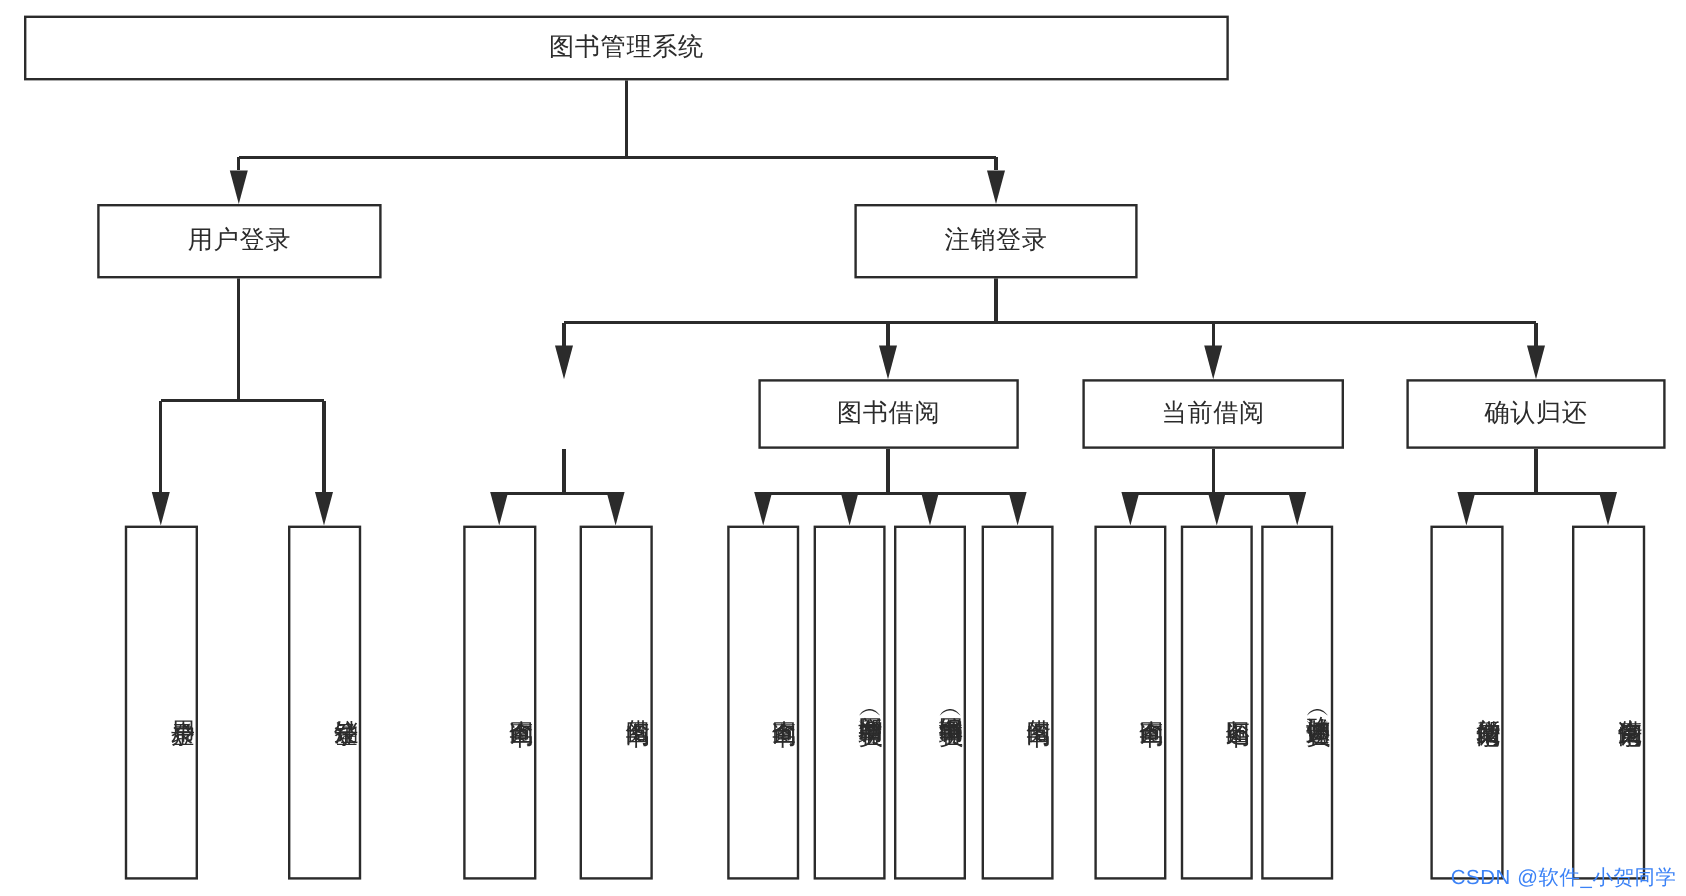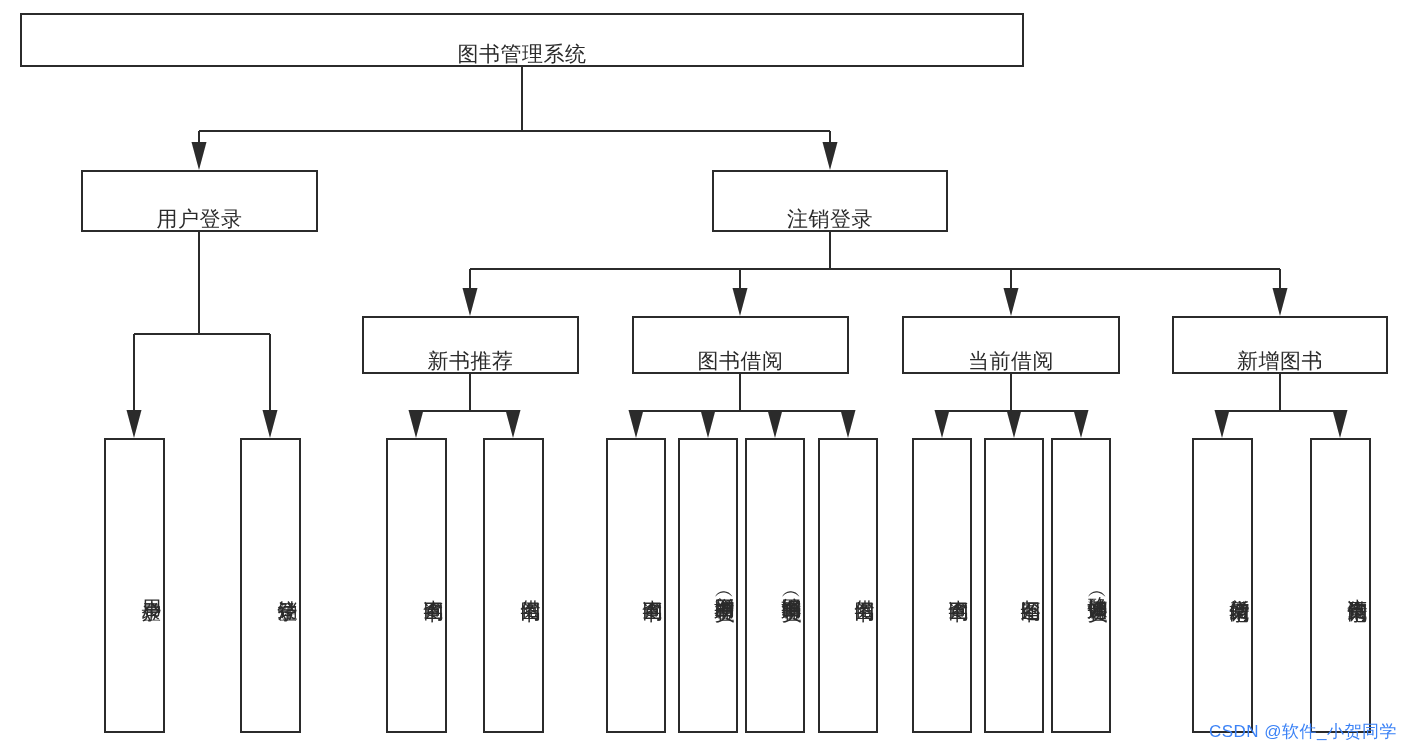--- a/index.html
+++ b/index.html
@@ -30,21 +30,20 @@
     display: flex;
     align-items: center;
     justify-content: center;
     color: #2b2b2b;
   }
   .node.h {
     font-size: 21px;
     line-height: 1.1;
     letter-spacing: 0.5px;
     white-space: nowrap;
-    align-items: flex-end;
   }
   .node.v {
     writing-mode: vertical-rl;
     text-orientation: upright;
     font-size: 20px;
     line-height: 1.12;
     letter-spacing: 1px;
     padding-top: 8px;
     padding-bottom: 8px;
     align-items: flex-start;
@@ -130,31 +129,28 @@
       <span>图书管理系统</span>
     </div>
 
   <div class="node h" style="left: 81px; top: 170px; width: 237px; height: 62px;">
       <span>用户登录</span>
     </div>
   <div class="node h" style="left: 712px; top: 170px; width: 236px; height: 62px;">
       <span>注销登录</span>
     </div>
 
-  <div class="node h" style="left: 362px; top: 316px; width: 217px; height: 58px;">
-      <span>新书推荐</span>
-    </div>
   <div class="node h" style="left: 902px; top: 316px; width: 218px; height: 58px;">
       <span>当前借阅</span>
     </div>
   <div class="node h" style="left: 632px; top: 316px; width: 217px; height: 58px;">
       <span>图书借阅</span>
     </div>
   <div class="node h" style="left: 1172px; top: 316px; width: 216px; height: 58px;">
-      <span>新增图书</span>
+      <span>确认归还</span>
     </div>
 
   <div class="node v" style="left: 104px; top: 438px; width: 61px; height: 295px;">
       <span class="vlabel">用户登录</span>
     </div>
   <div class="node v" style="left: 240px; top: 438px; width: 61px; height: 295px;">
       <span class="vlabel">注销登录</span>
     </div>
   <div class="node v" style="left: 386px; top: 438px; width: 61px; height: 295px;">
       <span class="vlabel">查询图书</span>

